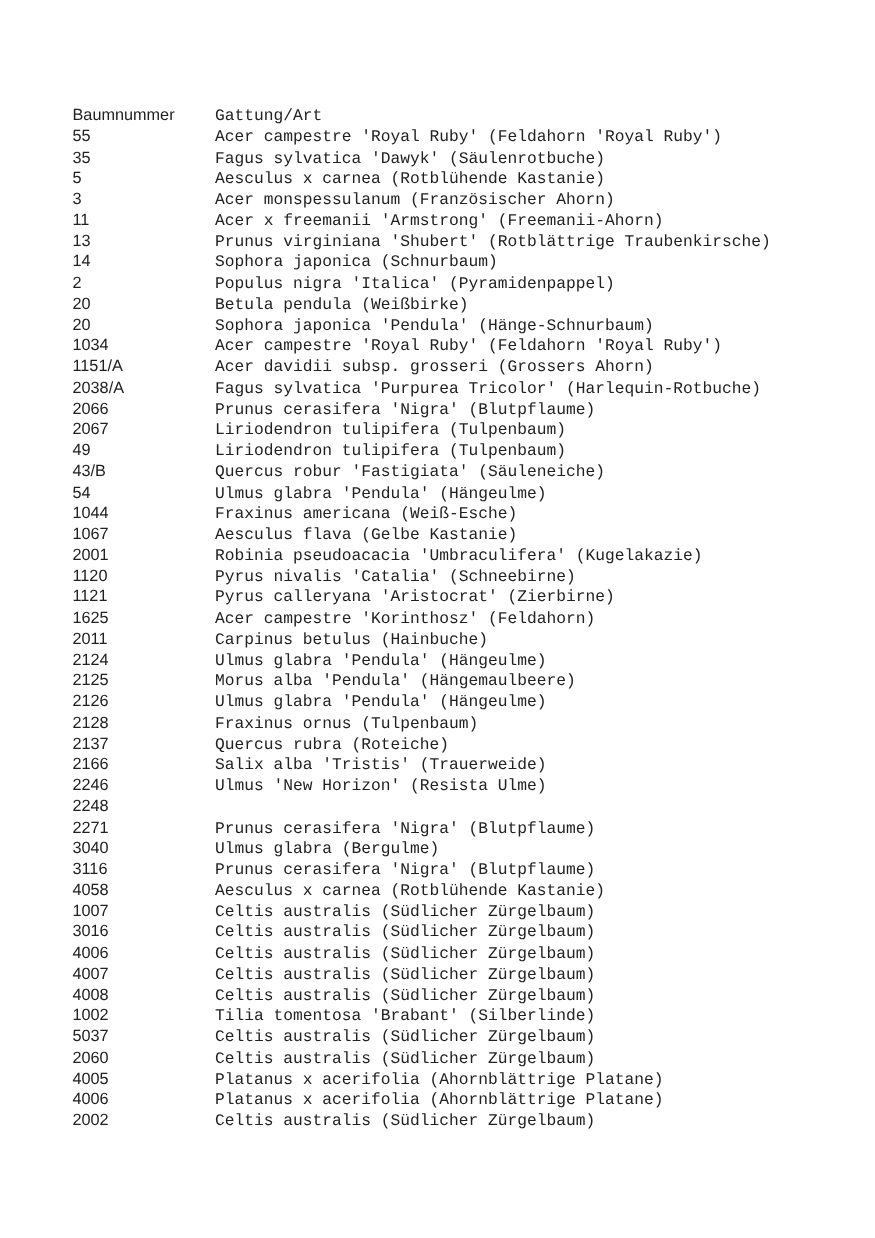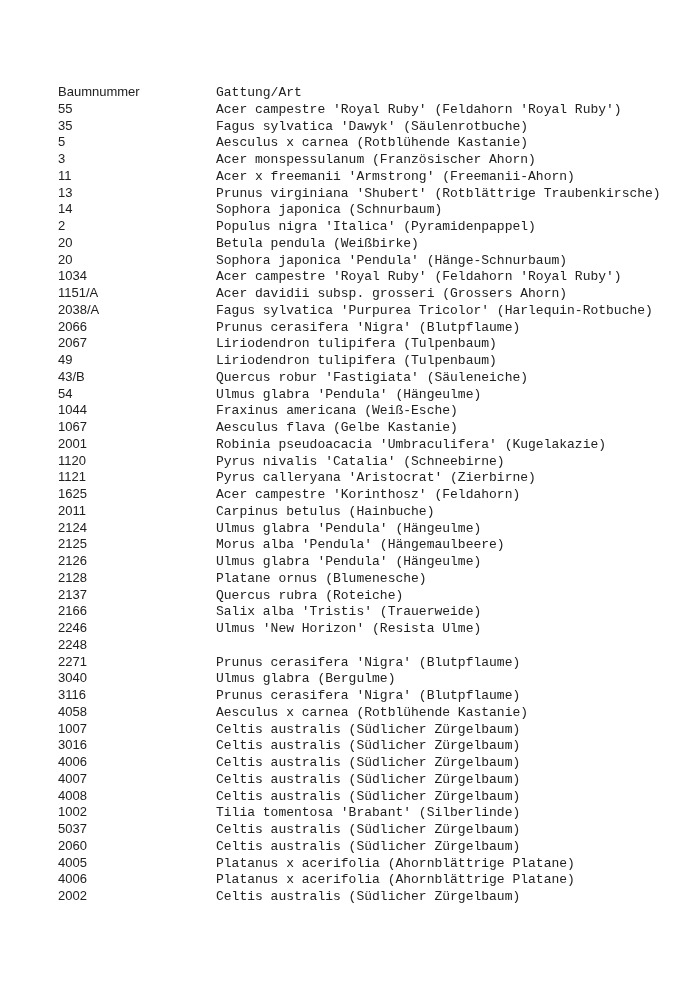--- a/index.html
+++ b/index.html
@@ -22,21 +22,20 @@
     top: 84px;
     left: 58px;
     right: 10px;
   }
   .row {
     display: flex;
     align-items: baseline;
     height: 16.75px;
     line-height: 16.75px;
     white-space: nowrap;
-    gap: 44px;
   }
   .col-num {
     flex: 0 0 114px;
     width: 114px;
   }
   .col-species {
     flex: 1 1 auto;
     font-family: Liberation Mono, monospace;
   }
 </style>
@@ -187,21 +186,21 @@
         <span class="col-species">Morus alba 'Pendula' (Hängemaulbeere)</span>
       </div>
 
       <div class="row">
         <span class="col-num">2126</span>
         <span class="col-species">Ulmus glabra 'Pendula' (Hängeulme)</span>
       </div>
 
       <div class="row">
         <span class="col-num">2128</span>
-        <span class="col-species">Platane ornus (Blumenesche)</span>
+        <span class="col-species">Fraxinus ornus (Tulpenbaum)</span>
       </div>
 
 
       <div class="row">
         <span class="col-num">2137</span>
         <span class="col-species">Quercus rubra (Roteiche)</span>
       </div>
 
       <div class="row">
         <span class="col-num">2166</span>

